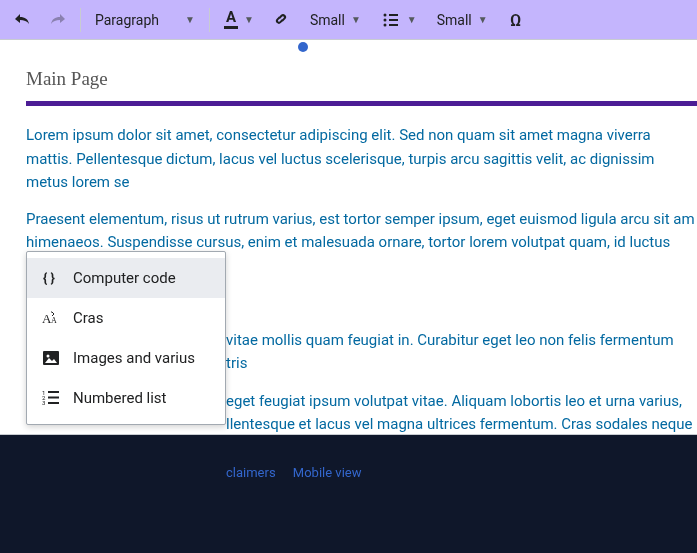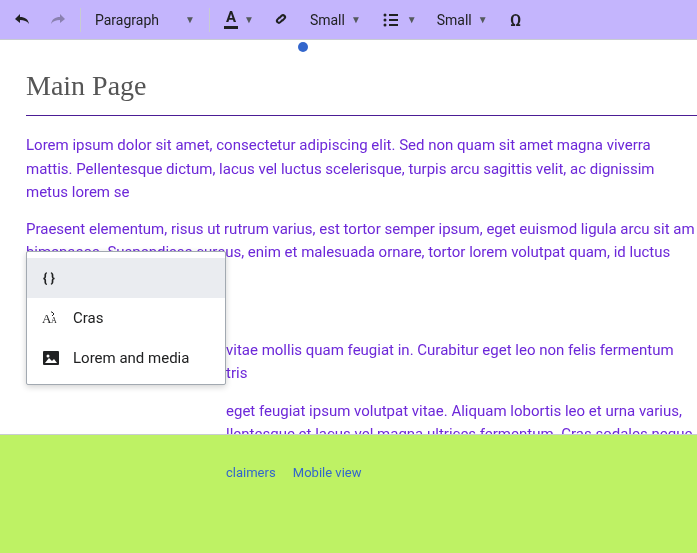--- a/index.html
+++ b/index.html
@@ -66,27 +66,27 @@
   }
   .content {
     padding: 24px 0 0 26px;
     color:#202122;
     font-size:15px;
     line-height:1.55;
   }
   h1.page-title {
     font-family: Georgia, "Times New Roman", serif;
     font-weight: 400;
-    font-size: 28px;
+    font-size: 19px;
     color:#555;
-    border-bottom: 1px solid #4c1d95;
+    border-bottom: 5px solid #4c1d95;
     padding-bottom: 8px;
     margin-bottom: 18px;
   }
-  .para { margin-bottom: 14px; color:#6d28d9; white-space: normal; }
+  .para { margin-bottom: 14px; color:#0369a1; white-space: normal; }
   .slash-input { margin-bottom: 14px; }
   .caret {
     display:inline-block;
     width:1px; height:16px;
     background:#202122;
     vertical-align: text-bottom;
     margin-left:1px;
   }
   .popup {
     position:absolute;
@@ -109,21 +109,21 @@
     cursor:pointer;
     color:#202122;
   }
   .popup-item.highlight { background:#eaecf0; }
   .popup-item .ico { width:20px; height:20px; display:flex; align-items:center; justify-content:center; }
   .footer {
     position:absolute;
     left:0; right:0;
     top: 434px;
     border-top:1px solid #c8ccd1;
-    background:#bef264;
+    background:#0f172a;
     height: 120px;
     padding: 30px 0 0 226px;
     font-size:13px;
   }
   .footer a { color:#3366cc; text-decoration:none; margin-right:14px; }
   svg { display:block; }
 </style>
 </head>
 <body>
 
@@ -197,34 +197,48 @@
 </div>
 
 <div class="popup">
   <div class="popup-item highlight">
     <span class="ico">
       <svg width="20" height="20" viewBox="0 0 20 20">
           <path d="M6 4h8a2 2 0 012 2v8a2 2 0 01-2 2H6a2 2 0 01-2-2V6a2 2 0 012-2zm1 5l-2 1 2 1v2l-4-3 4-3v2zm6 0v-2l4 3-4 3v-2l2-1-2-1z" fill="none"></path>
           <text x="2" y="14" font-size="13" font-weight="bold" fill="#202122">{ }</text>
         </svg>
     </span>
+    <span>Computer code</span>
   </div>
   <div class="popup-item">
     <span class="ico">
       <svg width="20" height="20" viewBox="0 0 20 20">
           <text x="1" y="15" font-size="13" font-family="serif" fill="#202122">A</text>
           <text x="10" y="15" font-size="8" font-family="serif" fill="#202122">A</text>
           <path d="M11 4l2 2-2 2M11 4h-1" stroke="#202122" stroke-width="1" fill="none"></path>
         </svg>
     </span>
     <span>Cras</span>
   </div>
   <div class="popup-item">
     <span class="ico">
       <svg width="20" height="20" viewBox="0 0 20 20">
           <rect x="2" y="3" width="16" height="14" rx="1" fill="#202122"></rect>
           <circle cx="7" cy="8" r="1.5" fill="#fff"></circle>
           <path d="M4 15l4-5 3 3 2-2 3 4z" fill="#fff"></path>
         </svg>
     </span>
-    <span>Lorem and media</span>
+    <span>Images and varius</span>
+  </div>
+  <div class="popup-item">
+    <span class="ico">
+      <svg width="20" height="20" viewBox="0 0 20 20">
+          <text x="1" y="7" font-size="6" fill="#202122">1</text>
+          <rect x="7" y="3" width="11" height="2" fill="#202122"></rect>
+          <text x="1" y="12" font-size="6" fill="#202122">2</text>
+          <rect x="7" y="8.5" width="11" height="2" fill="#202122"></rect>
+          <text x="1" y="17" font-size="6" fill="#202122">3</text>
+          <rect x="7" y="14" width="11" height="2" fill="#202122"></rect>
+        </svg>
+    </span>
+    <span>Numbered list</span>
   </div>
 </div>
 
 </body></html>

